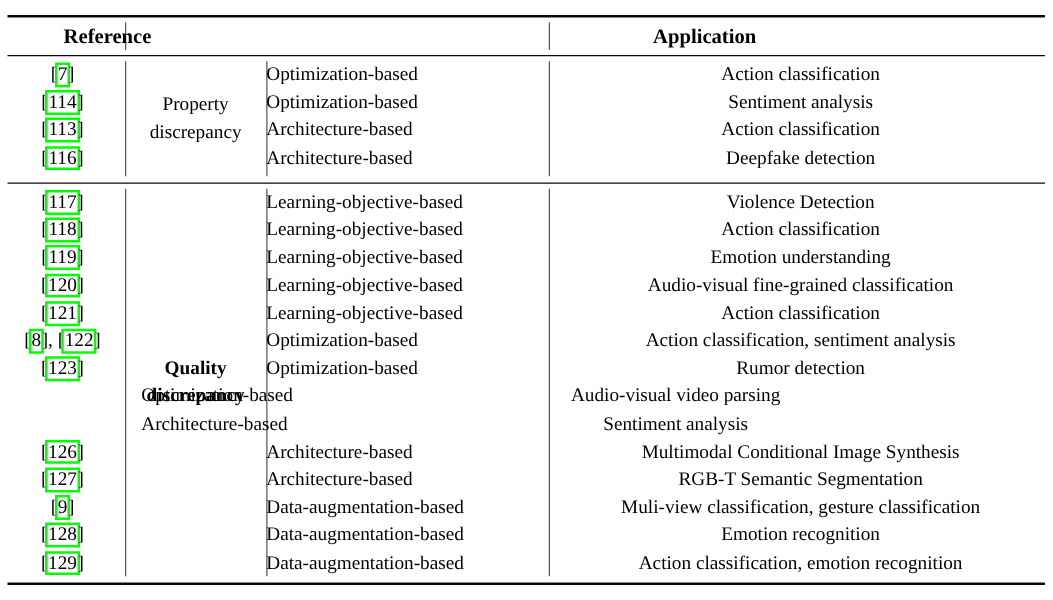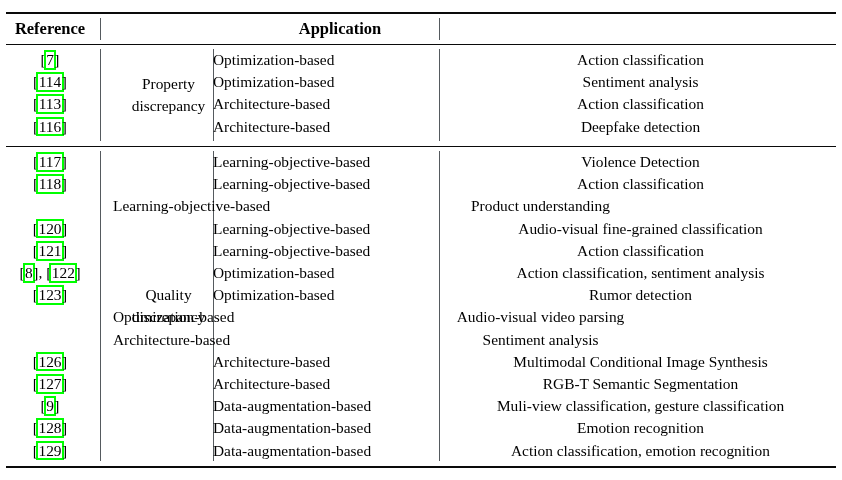--- a/index.html
+++ b/index.html
@@ -56,23 +56,23 @@
     position: absolute;
     top: 16px;
     left: 0;
     width: 842px;
     height: 26px;
     display: flex;
     align-items: center;
     font-weight: bold;
     font-size: 16.5px;
   }
-  .h-ref   { width: 100px; text-align: center; }
+  .h-ref   { width: 100px; text-align: center; padding-left: 36px; }
   .h-cat   { width: 339px; text-align: center; }
-  .h-app   { width: 458px; text-align: center; padding-left: 11px; }
+  .h-app   { width: 458px; text-align: right; padding-left: 11px; }
 
   
   .section {
     position: absolute;
     left: 0;
     width: 842px;
   }
   #section-property { top: 49px; }
   #section-quality  { top: 151px; }
 
@@ -97,28 +97,28 @@
   }
   .cell-app {
     width: 403px;
     text-align: center;
     white-space: nowrap;
   }
 
   
   .cat-span {
     position: absolute;
-    left: 112px;
+    left: 100px;
     width: 113px;
     text-align: center;
     font-size: 15.4px;
     line-height: 22.2px;
   }
   #cat-span-property { top: 0px;  height: 92px;  display: flex; align-items: center; justify-content: center; }
-  #cat-span-quality  { top: 0px;  height: 310px; display: flex; align-items: center; justify-content: center; }
+  #cat-span-quality  { top: 0px;  height: 310px; display: flex; align-items: center; justify-content: center; font-weight: bold; }
   .cat-span-inner { text-align: center; }
 
   
   .cite {
     display: inline-block;
     position: relative;
   }
   .cite .num {
     display: inline-block;
     outline: 2px solid #00ff00;
@@ -202,23 +202,24 @@
           <div class="cell-type">Learning-objective-based</div>
           <div class="cell-app">Violence Detection</div>
         </div>
         <div class="body-row">
           <div class="cell-ref"><span class="cite">[<span class="num">118</span>]</span></div>
           <div class="cell-cat"></div>
           <div class="cell-type">Learning-objective-based</div>
           <div class="cell-app">Action classification</div>
         </div>
         <div class="body-row">
-          <div class="cell-cat"></div>
-          <div class="cell-type">Learning-objective-based</div>
-          <div class="cell-app">Product understanding</div>
+          <div class="cell-ref"><span class="cite">[<span class="num">119</span>]</span></div>
+          <div class="cell-cat"></div>
+          <div class="cell-type">Learning-objective-based</div>
+          <div class="cell-app">Emotion understanding</div>
         </div>
         <div class="body-row">
           <div class="cell-ref"><span class="cite">[<span class="num">120</span>]</span></div>
           <div class="cell-cat"></div>
           <div class="cell-type">Learning-objective-based</div>
           <div class="cell-app">Audio-visual fine-grained classification</div>
         </div>
         <div class="body-row">
           <div class="cell-ref"><span class="cite">[<span class="num">121</span>]</span></div>
           <div class="cell-cat"></div>

